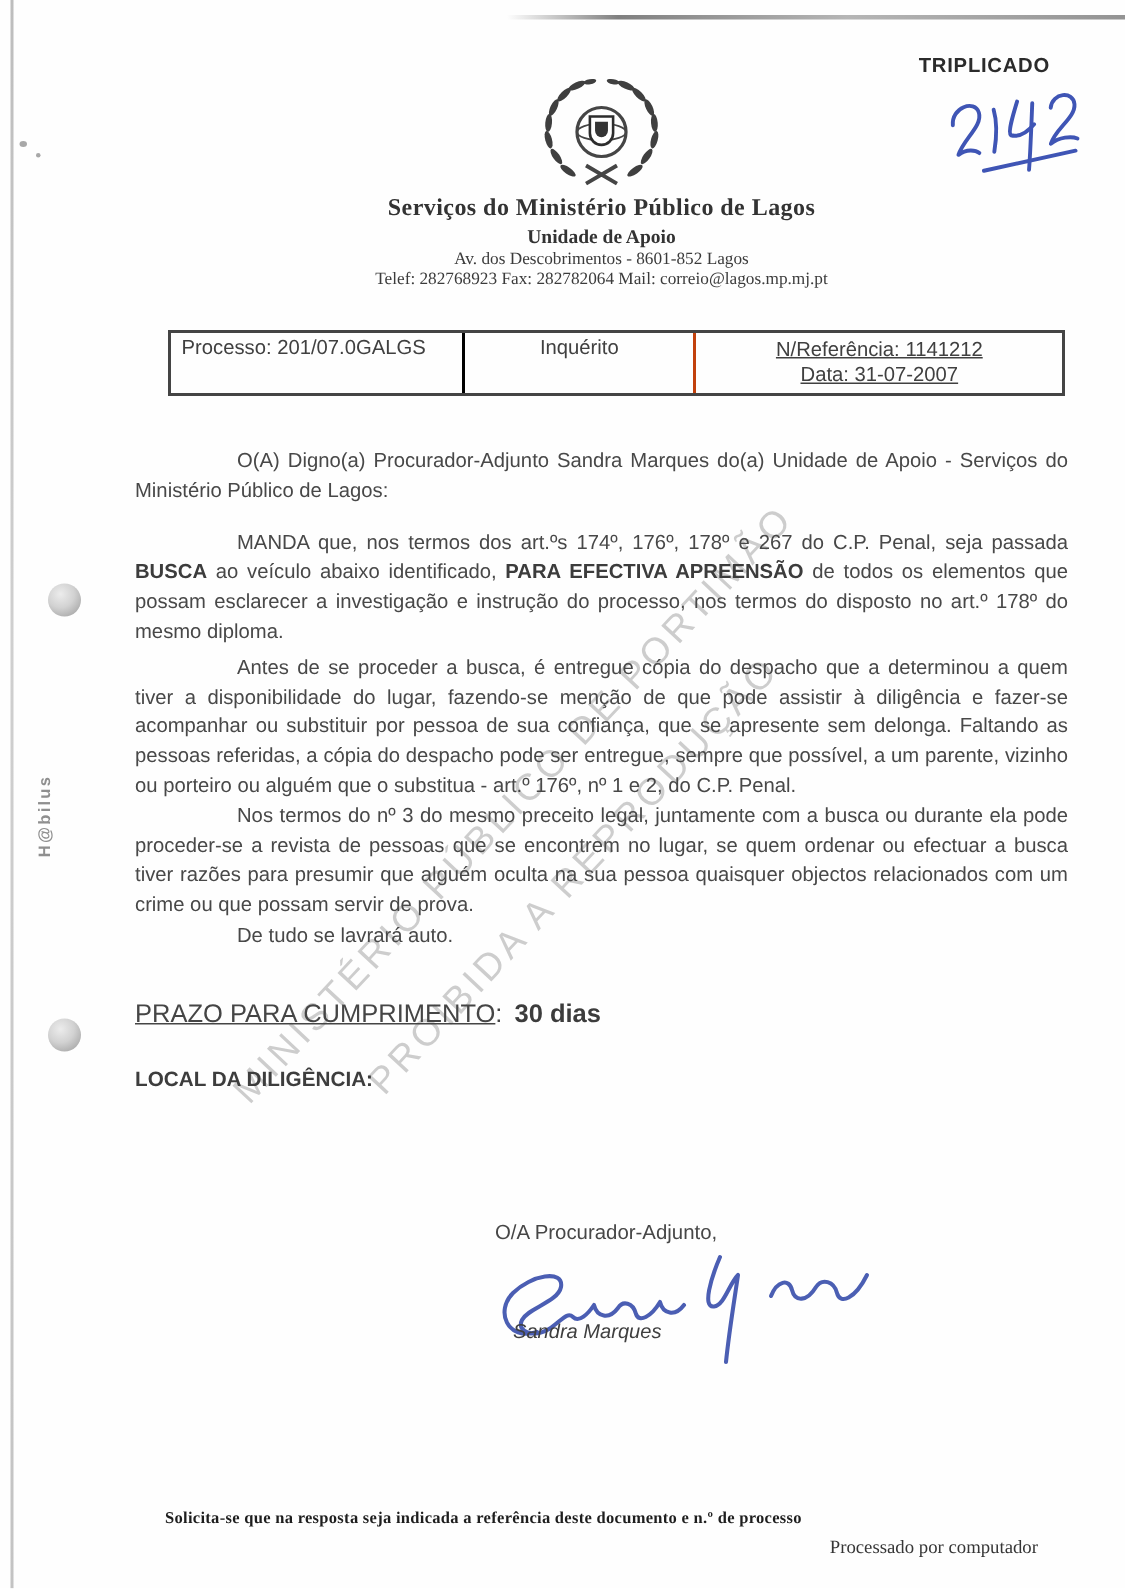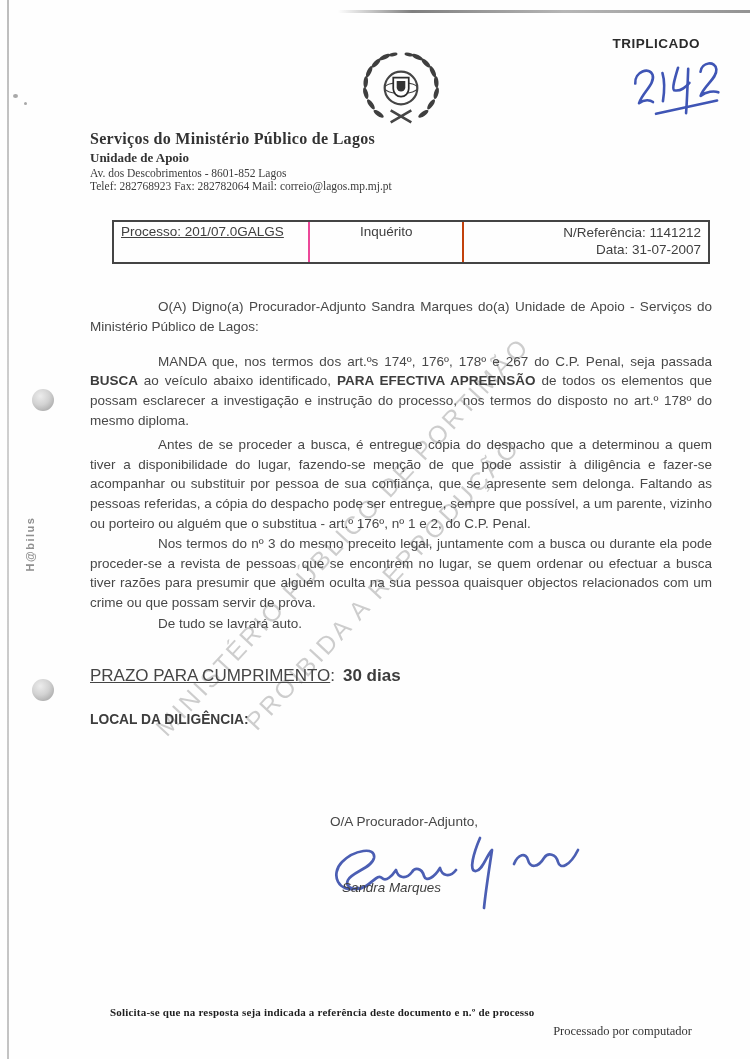--- a/index.html
+++ b/index.html
@@ -23,33 +23,33 @@
   
   .wm{position:absolute;white-space:nowrap;transform-origin:0 0;
     font-size:25px;letter-spacing:3px;color:rgba(125,125,125,.38);font-weight:400;pointer-events:none;}
   .wm1{left:150px;top:722px;transform:rotate(-47deg);}
   .wm2{left:240px;top:716px;transform:rotate(-47deg);}
   
   .copy-label{position:absolute;right:50px;top:36px;font-size:13.5px;font-weight:bold;
     color:#2b2b2b;letter-spacing:.5px;}
   .hand-num{position:absolute;left:628px;top:56px;transform:rotate(-5deg);}
   .sr{position:absolute;width:1px;height:1px;overflow:hidden;clip:rect(0 0 0 0);}
-  .header{position:absolute;left:90px;top:50px;width:622px;
+  .header{position:absolute;left:90px;top:50px;width:622px;text-align:center;
     font-family:"Liberation Serif",serif;color:#333;}
   .header .emblem{display:block;margin:0 auto 4px auto;}
   .org{font-size:16px;font-weight:bold;letter-spacing:.3px;}
   .unit{font-size:13px;font-weight:bold;margin-top:2px;}
   .addr,.contact{font-size:11.5px;margin-top:1px;color:#3b3b3b;}
   
   .ref-table{position:absolute;left:112px;top:220px;width:594px;display:flex;
     border:2px solid #444;font-size:13.5px;color:#404040;background:transparent;}
   .ref-cell{padding:2px 7px 4px 7px;box-sizing:border-box;}
-  .cell-proc{width:33%;border-right:2px solid #ec4899;text-decoration:underline;}
+  .cell-proc{width:33%;border-right:2px solid #000000;}
   .cell-tipo{width:26%;border-right:2px solid #c2410c;text-align:center;}
-  .cell-ref{width:41%;text-align:right;}
+  .cell-ref{width:41%;text-align:center;text-decoration:underline;}
   .cell-ref div{line-height:17px;}
   
   .doc-title{position:absolute;left:90px;top:260px;width:622px;text-align:center;
     font-size:13.8px;font-weight:bold;color:#383838;letter-spacing:.2px;}
   .body-text{position:absolute;left:90px;top:297px;width:622px;
     font-size:13.5px;line-height:19.8px;text-align:justify;color:#484848;}
   .body-text p{margin:0;text-indent:68px;}
   .body-text .gap-lg{margin-top:15px;}
   .body-text .gap-sm{margin-top:4px;}
   .body-text .gap-md{margin-top:1px;}

